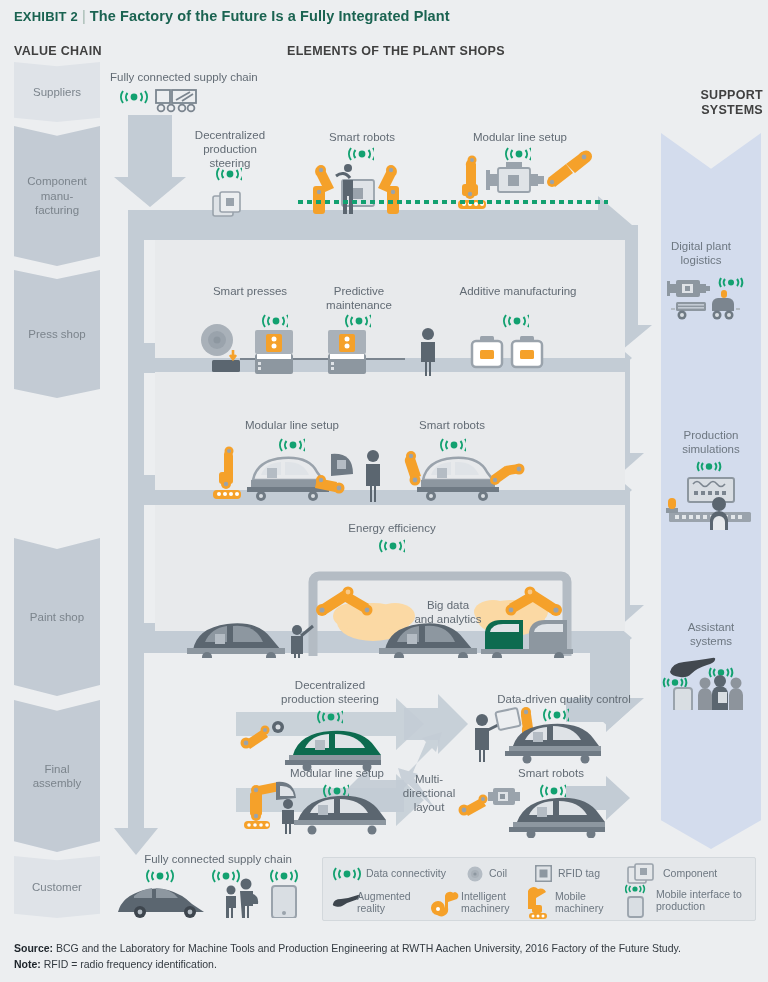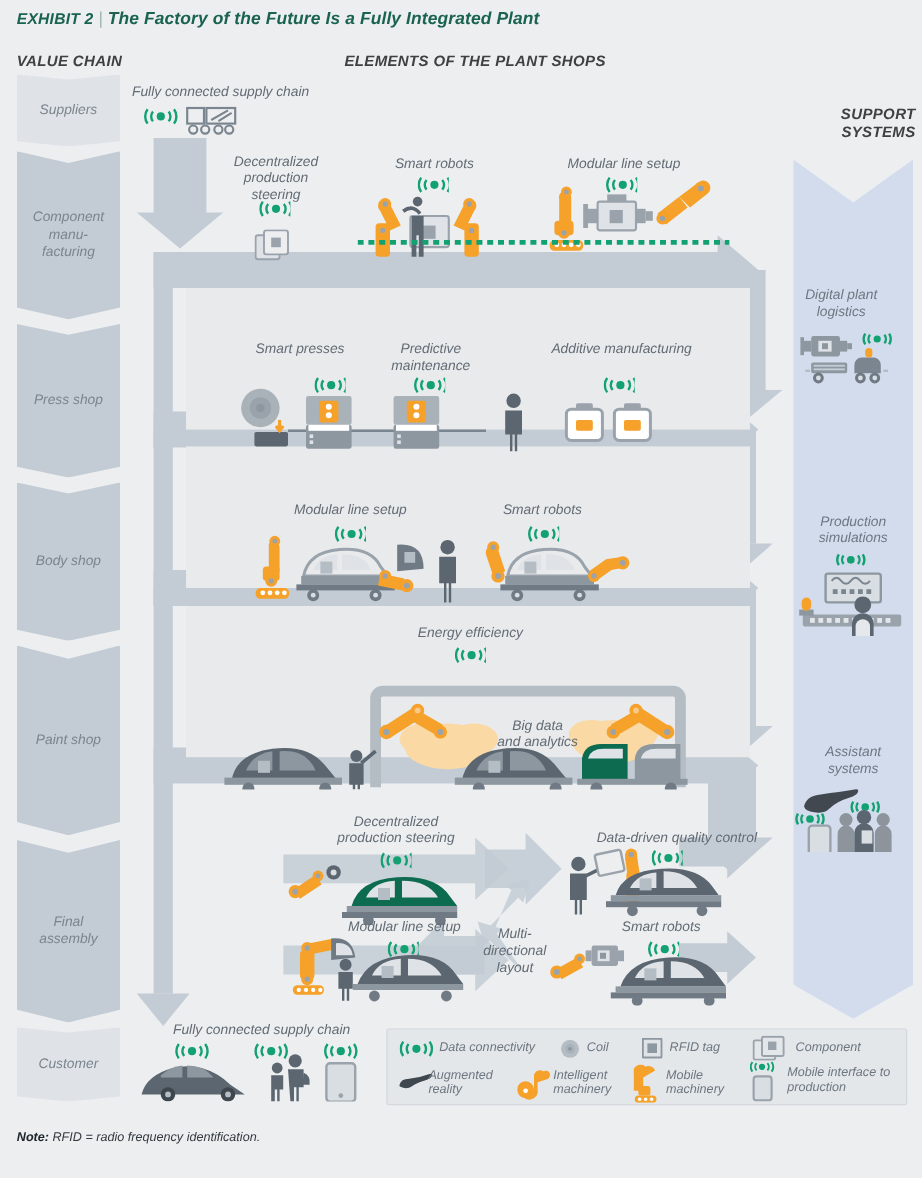--- a/index.html
+++ b/index.html
@@ -4,21 +4,21 @@
 <style>
   html,body{margin:0;padding:0;}
   body{
     width:768px;height:982px;
     background:#eceef0;
     font-family:"Liberation Sans", sans-serif;
     color:#5b6670;
     position:relative;
     overflow:hidden;
   }
-  .stage{position:absolute;left:0;top:0;width:768px;height:982px;font-style:italic;}
+  .stage{position:absolute;left:0;top:0;width:768px;height:982px;}
   .abs{position:absolute;}
 
   
   #title{left:14px;top:8px;width:740px;font-size:14.5px;font-weight:bold;color:#1a6351;letter-spacing:.1px;}
   #title .ex{font-variant:small-caps;text-transform:uppercase;font-size:13px;letter-spacing:.2px;}
   #title .bar{color:#9fb6ad;font-weight:normal;padding:0 4px;}
   .colhead{font-size:12.5px;font-weight:bold;color:#404040;letter-spacing:.3px;}
   #head-value{left:14px;top:44px;}
   #head-elements{left:287px;top:44px;}
   #head-support{left:673px;top:44px;width:90px;text-align:right;line-height:1.22;margin-top:44px;}
@@ -219,23 +219,20 @@
   <div class="abs chev" style="left:14px;top:126px;height:140px;">
     <span>
       <span style="display:block">Component</span>
       <span style="display:block">manu-</span>
       <span style="display:block">facturing</span>
     </span>
   </div>
   <div class="abs chev" style="left:14px;top:270px;height:128px;">
     <span>Press shop</span>
   </div>
-  <div class="abs chev" style="left:14px;top:402px;height:132px;">
-    <span>Body shop</span>
-  </div>
   <div class="abs chev" style="left:14px;top:538px;height:158px;">
     <span>Paint shop</span>
   </div>
   <div class="abs chev" style="left:14px;top:700px;height:152px;">
     <span>
       <span style="display:block">Final</span>
       <span style="display:block">assembly</span>
     </span>
   </div>
   <div class="abs chev palest" style="left:14px;top:856px;height:62px;">
@@ -970,18 +967,22 @@
       <rect x="3" y="13" width="15" height="20" rx="2.5" fill="#d9dee3" stroke="#9aa3ac" stroke-width="1.8"></rect>
     </svg>
     <div class="lg" style="left:333px;top:31px;">
       <div>Mobile interface to</div>
       <div>production</div>
     </div>
   </div>
 
   <div class="abs" id="footer">
     <div>
+      <b>Source:</b>
+      <span>BCG and the Laboratory for Machine Tools and Production Engineering at RWTH Aachen University, 2016 Factory of the Future Study.</span>
+    </div>
+    <div>
       <b>Note:</b>
       <span>RFID = radio frequency identification.</span>
     </div>
   </div>
 
 </div>
 
 </body></html>

